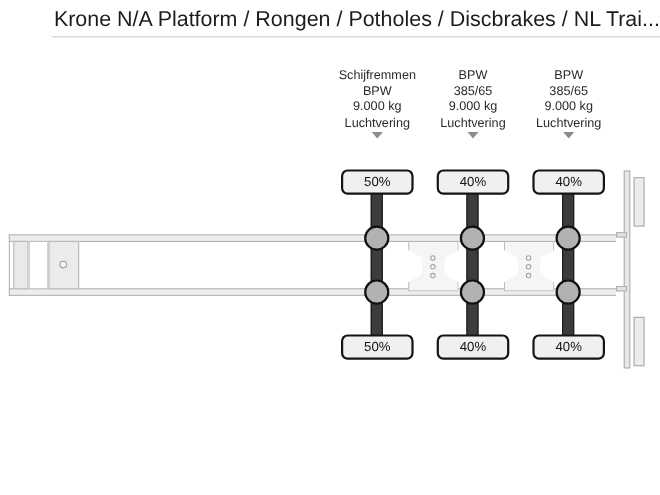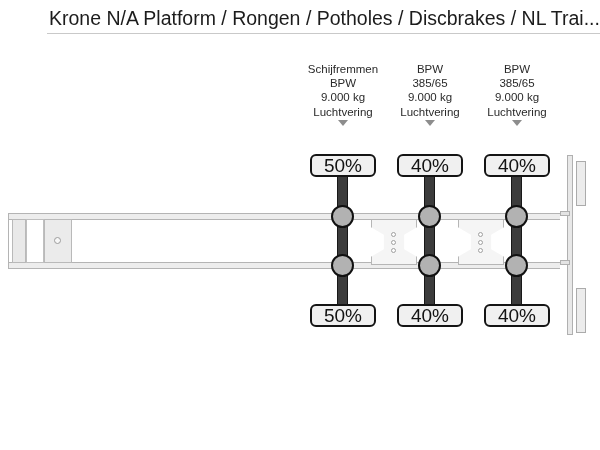--- a/index.html
+++ b/index.html
@@ -85,21 +85,21 @@
   
   .badge {
     position: absolute;
     width: 66px;
     height: 23px;
     box-sizing: border-box;
     border: 2px solid #141414;
     border-radius: 6px;
     background: #f0f0f0;
     text-align: center;
-    font-size: 19px;
+    font-size: 12px;
     line-height: 19px;
     color: #131313;
   }
   .rail {
     position: absolute;
     height: 7px;
     box-sizing: border-box;
     background: #ededed;
     border-top: 1px solid #b4b4b4;
     border-bottom: 1px solid #b4b4b4;

